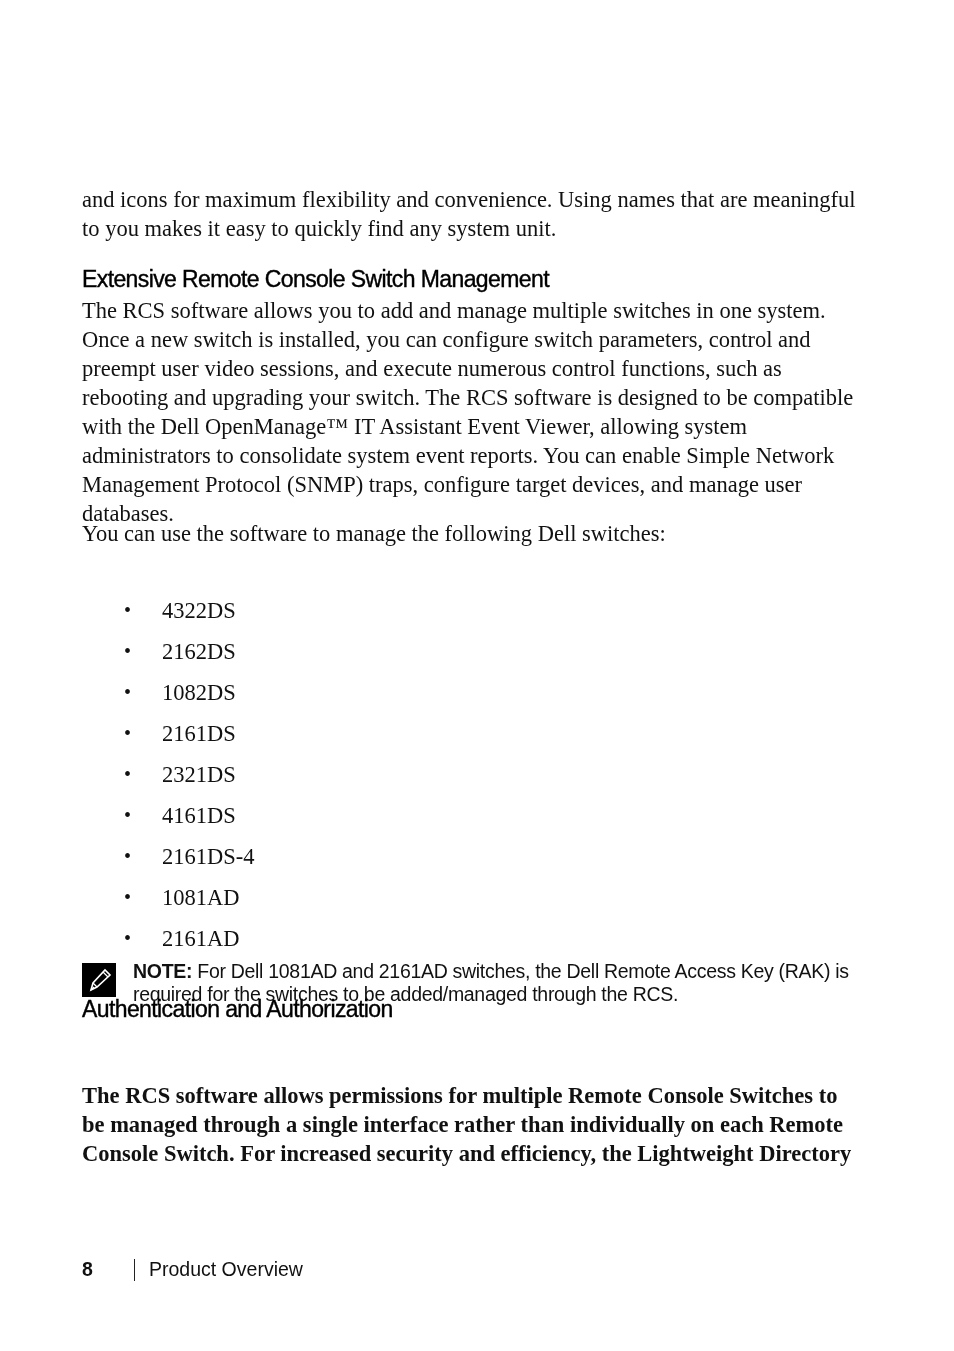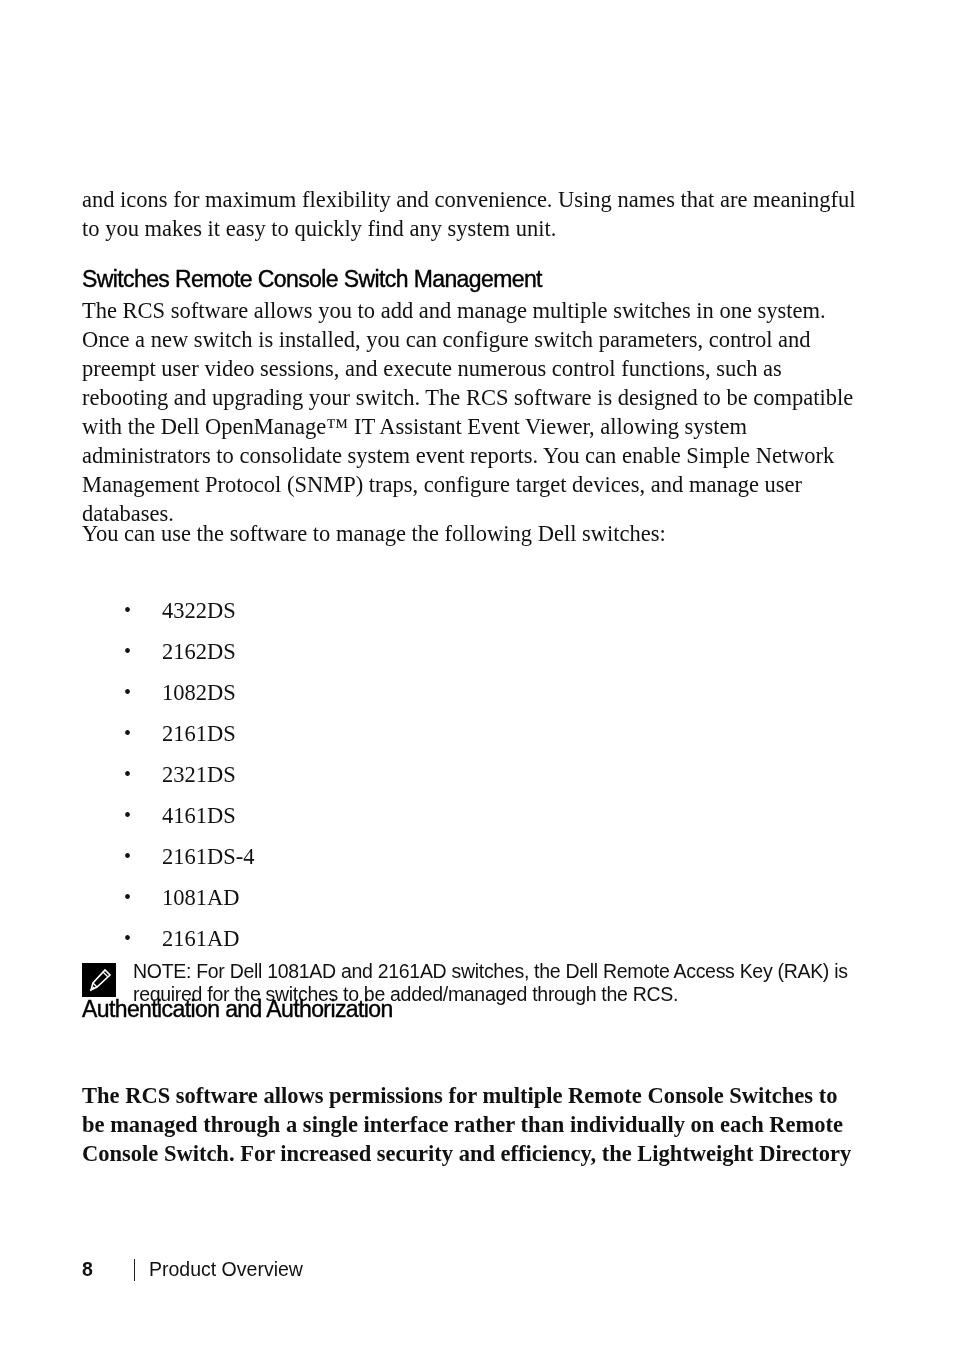--- a/index.html
+++ b/index.html
@@ -7,33 +7,33 @@
     .serif { font-family: "Liberation Serif", "DejaVu Serif", serif; font-size: 22.5px; line-height: 29px; }
     .para { position: absolute; left: 82px; width: 780px; margin: 0; }
     .para p { margin: 0; }
     h2 { position: absolute; left: 82px; margin: 0; font-family: "Liberation Sans", "DejaVu Sans", sans-serif; font-size: 23px; font-weight: normal; letter-spacing: -0.6px; color: #000; -webkit-text-stroke: 0.4px #000; }
     .bullets { position: absolute; left: 82px; top: 590px; margin: 0; padding: 0; list-style: none; }
     .bullets li { height: 41px; display: flex; align-items: center; }
     .bullet-dot { width: 80px; padding-left: 42px; box-sizing: border-box; font-size: 20px; }
     .note { position: absolute; left: 82px; top: 960px; width: 780px; display: flex; }
     .note-icon { width: 34px; height: 34px; background: #000; margin-top: 3px; margin-right: 17px; flex-shrink: 0; display: flex; align-items: center; justify-content: center; }
     .note-text { font-family: "Liberation Sans", "DejaVu Sans", sans-serif; font-size: 19.5px; line-height: 23px; letter-spacing: -0.3px; }
-    .note-label { font-weight: normal; }
+    .note-label { font-weight: bold; }
     .footer { position: absolute; top: 1258px; left: 82px; font-family: "Liberation Sans", "DejaVu Sans", sans-serif; font-size: 19.5px; display: flex; align-items: center; }
     .page-num { font-weight: bold; width: 52px; }
     .sep { width: 1px; height: 22px; background: #222; margin-right: 14px; }
   </style>
 </head>
 <body>
 
 <div class="para serif" style="top:185px;font-family:Liberation Serif, serif;">
   <p>and icons for maximum flexibility and convenience. Using names that are meaningful to you makes it easy to quickly find any system unit.</p>
 </div>
 
-<h2 style="top:266px;">Switches Remote Console Switch Management</h2>
+<h2 style="top:266px;">Extensive Remote Console Switch Management</h2>
 
 <div class="para serif" style="top:296px; width:775px;">
   <p>The RCS software allows you to add and manage multiple switches in one system. Once a new switch is installed, you can configure switch parameters, control and preempt user video sessions, and execute numerous control functions, such as rebooting and upgrading your switch. The RCS software is designed to be compatible with the Dell OpenManage™ IT Assistant Event Viewer, allowing system administrators to consolidate system event reports. You can enable Simple Network Management Protocol (SNMP) traps, configure target devices, and manage user databases.</p>
 </div>
 
 <div class="para serif" style="top:519px;">
   <p>You can use the software to manage the following Dell switches:</p>
 </div>
 
 <ul class="bullets serif">

